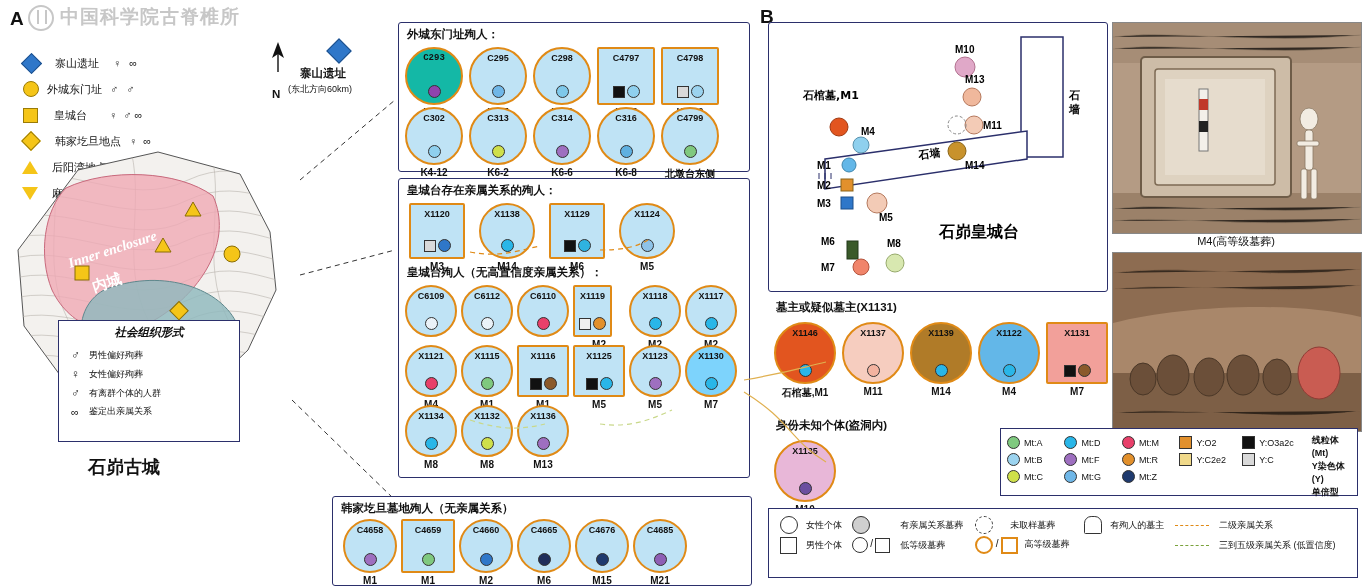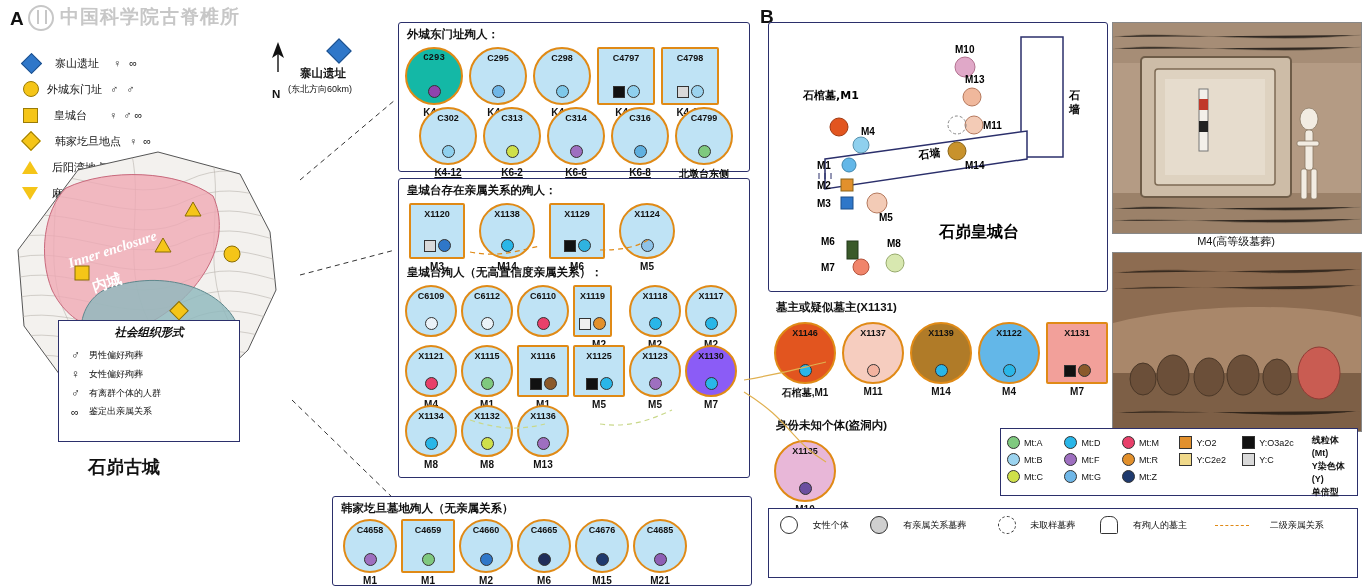--- a/index.html
+++ b/index.html
@@ -224,21 +224,21 @@
         <div class="lbl">K4-7</div>
       </div>
       <div style="width: 58px;">
         <div class="chip male" style="width: 58px; height: 58px; box-sizing: border-box; background: rgb(191, 227, 245); border: 2.5px solid rgb(224, 138, 22); position: relative;">
           <div class="code">C4798</div>
           <div class="marks"><span class="ych" style="background: rgb(217, 217, 217);"></span><span class="mt" style="background: rgb(155, 211, 239);"></span></div>
         </div>
         <div class="lbl">K4-10</div>
       </div>
     </div>
-  <div id="eastgate-row2" class="abs" style="left:20px;top:84px;display:flex;gap:6px;text-decoration:underline;">
+  <div id="eastgate-row2" class="abs" style="left:6px;top:84px;display:flex;gap:6px;">
       <div style="width: 58px;">
         <div class="chip female" style="width: 58px; height: 58px; box-sizing: border-box; background: rgb(191, 227, 245); border: 2.5px solid rgb(224, 138, 22); position: relative;">
           <div class="code">C302</div>
           <div class="marks"><span class="mt" style="background: rgb(143, 208, 238);"></span></div>
         </div>
         <div class="lbl">K4-12</div>
       </div>
       <div style="width: 58px;">
         <div class="chip female" style="width: 58px; height: 58px; box-sizing: border-box; background: rgb(191, 227, 245); border: 2.5px solid rgb(224, 138, 22); position: relative;">
           <div class="code">C313</div>
@@ -375,21 +375,21 @@
         <div class="lbl">M5</div>
       </div>
       <div style="width: 52px;">
         <div class="chip female" style="width: 52px; height: 52px; box-sizing: border-box; background: rgb(191, 227, 245); border: 2.5px solid rgb(224, 138, 22); position: relative;">
           <div class="code">X1123</div>
           <div class="marks"><span class="mt" style="background: rgb(158, 111, 192);"></span></div>
         </div>
         <div class="lbl">M5</div>
       </div>
       <div style="width: 52px;">
-        <div class="chip female" style="width: 52px; height: 52px; box-sizing: border-box; background: #8b5cf6; border: 2.5px solid rgb(224, 138, 22); position: relative;">
+        <div class="chip female" style="width: 52px; height: 52px; box-sizing: border-box; background: #7dd3fc; border: 2.5px solid rgb(224, 138, 22); position: relative;">
           <div class="code">X1130</div>
           <div class="marks"><span class="mt" style="background: rgb(41, 182, 232);"></span></div>
         </div>
         <div class="lbl">M7</div>
       </div>
     </div>
   <div id="hct-nokin-row3" class="abs" style="left:6px;top:226px;display:flex;gap:4px;">
       <div style="width: 52px;">
         <div class="chip female" style="width: 52px; height: 52px; box-sizing: border-box; background: rgb(191, 227, 245); border: 2.5px solid rgb(224, 138, 22); position: relative;">
           <div class="code">X1134</div>
@@ -705,20 +705,43 @@
       <td>未取样墓葬</td>
       <td>
         <span class="sh" style="width:16px;height:16px;border:1.5px solid #333;background:#fff;border-radius:40% 40% 8% 8%;"></span>
       </td>
       <td>有殉人的墓主</td>
       <td>
         <span class="sh" style="width:34px;height:0;border-top:1.5px dashed #e08a16;"></span>
       </td>
       <td>二级亲属关系</td>
     </tr>
+    <tr>
+      <td>
+        <span class="sh" style="width:15px;height:15px;border:1.5px solid #333;background:#fff;"></span>
+      </td>
+      <td>男性个体</td>
+      <td>
+        <span class="sh" style="width:14px;height:14px;border-radius:50%;border:1.2px solid #333;background:#fff;"></span>
+        <span style="font-size:10px;">/</span>
+        <span class="sh" style="width:13px;height:13px;border:1.2px solid #333;background:#fff;"></span>
+      </td>
+      <td>低等级墓葬</td>
+      <td colspan="2">
+        <span class="sh" style="width:14px;height:14px;border-radius:50%;border:2.2px solid #e08a16;background:#fff;"></span>
+        <span style="font-size:10px;">/</span>
+        <span class="sh" style="width:13px;height:13px;border:2.2px solid #e08a16;background:#fff;"></span>
+        <span style="margin-left:4px;">高等级墓葬</span>
+      </td>
+      <td colspan="2"></td>
+      <td>
+        <span class="sh" style="width:34px;height:0;border-top:1.5px dashed #7aa23c;"></span>
+      </td>
+      <td>三到五级亲属关系 (低置信度)</td>
+    </tr>
   </tbody>
     </table>
 </div>
 
 <svg class="abs" style="left:0;top:0;pointer-events:none;" width="1367" height="588">
   <path d="M470,252 C500,258 520,250 540,246" stroke="#e08a16" stroke-width="1.2" fill="none" stroke-dasharray="5,4"></path>
   <path d="M600,250 C620,250 634,248 648,240" stroke="#e08a16" stroke-width="1.2" fill="none" stroke-dasharray="5,4"></path>
   <path d="M470,420 C500,430 520,430 545,424" stroke="#c9d88a" stroke-width="1.2" fill="none" stroke-dasharray="5,4"></path>
   <path d="M600,424 C630,428 650,420 672,410" stroke="#c9d88a" stroke-width="1.2" fill="none" stroke-dasharray="5,4"></path>
   <path d="M744,380 C790,372 800,368 826,362" stroke="#e0b050" stroke-width="1.2" fill="none"></path>

